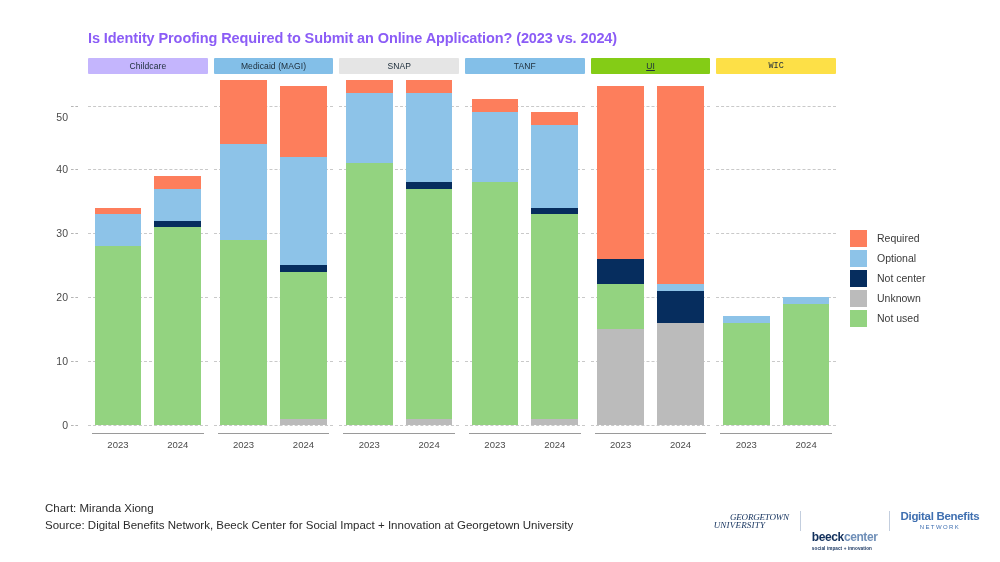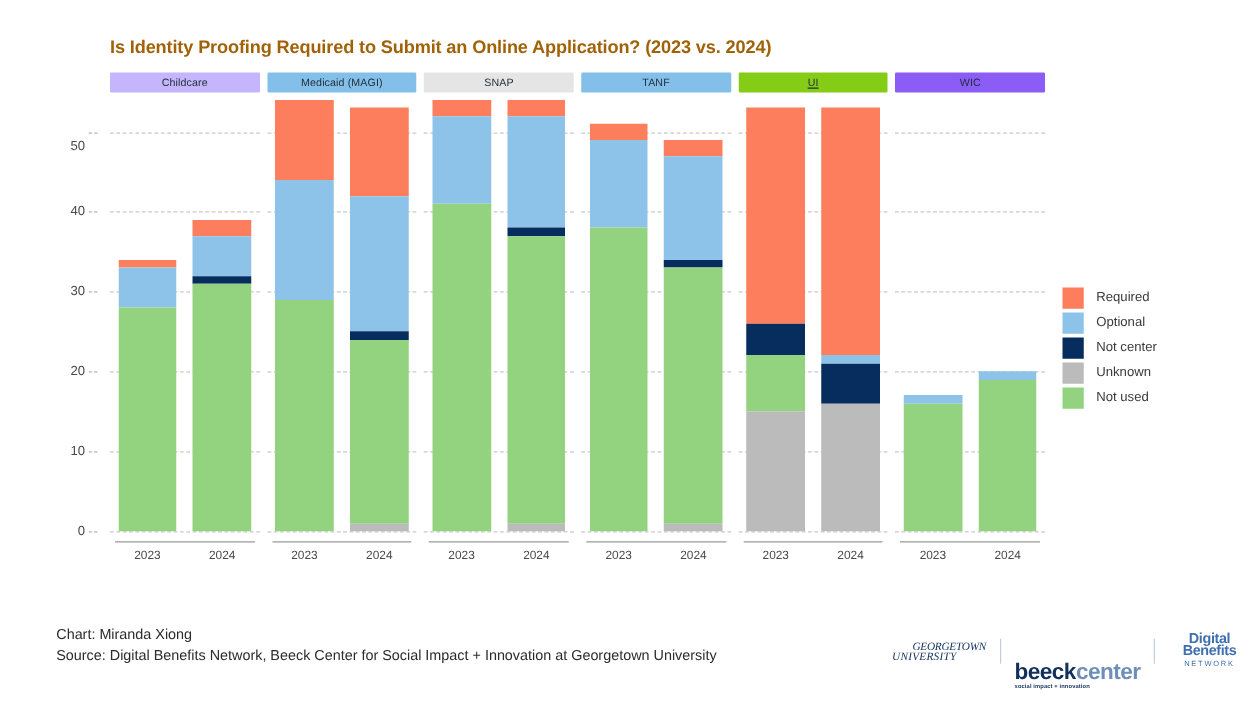--- a/index.html
+++ b/index.html
@@ -21,21 +21,21 @@
     inset: 0;
   }
 
   
   .chart-title {
     position: absolute;
     left: 88px;
     top: 30px;
     font-size: 14.5px;
     font-weight: bold;
-    color: #a16207;
+    color: #8b5cf6;
     letter-spacing: -0.1px;
     white-space: nowrap;
   }
 
   
   #plot-region {
     position: absolute;
     left: 88px;
     top: 58px;
     width: 748px;
@@ -227,21 +227,21 @@
   }
   .gt-logo {
     text-align: center;
     color: #12305c;
     font-family: "Liberation Serif", serif;
     line-height: 8.5px;
   }
   .gt-l1 { font-size: 9px; font-style: italic; letter-spacing: -0.2px; margin-left: 40px; }
   .gt-l2 { font-size: 9px; font-style: italic; letter-spacing: 0.2px; }
   .beeck-logo { line-height: 9px; }
-  .beeck-l1 { font-size: 18px; font-weight: bold; letter-spacing: -0.4px; margin-top: 44px; }
+  .beeck-l1 { font-size: 12px; font-weight: bold; letter-spacing: -0.4px; margin-top: 44px; }
   .beeck-b { color: #12305c; }
   .beeck-c { color: #6f8fb8; }
   .beeck-l2 {
     font-size: 4.6px; color: #12305c; font-weight: bold;
     letter-spacing: 0.1px; margin-top: 2px;
   }
   .dbn-logo { text-align: center; line-height: 10px; }
   .dbn-l1 {
     font-size: 11.5px; font-weight: bold; color: #3f6fb0;
     letter-spacing: -0.3px;
@@ -273,21 +273,21 @@
       <div class="y-tick-mark" style="top: 25.5556px;"></div>
     </div>
 
   <div id="plot-region">
     <div id="facet-strip">
         <div class="facet-head" style="background: #c4b5fd;">Childcare</div>
         <div class="facet-head" style="background: rgb(131, 191, 232);">Medicaid (MAGI)</div>
         <div class="facet-head" style="background: #e5e5e5;">SNAP</div>
         <div class="facet-head" style="background: rgb(131, 191, 232);">TANF</div>
         <div class="facet-head" style="background: #84cc16; text-decoration: underline;">UI</div>
-        <div class="facet-head" style="background: #8b5cf6;">WIC</div>
+        <div class="facet-head" style="background: #fde047; font-family: Liberation Mono, monospace;">WIC</div>
       </div>
     <div id="panels">
         <div class="panel">
           <div class="panel-plot">
             <div class="gridline" style="top: 345px; border-top-color: rgb(201, 201, 201);"></div>
             <div class="gridline" style="top: 281.111px; border-top-color: rgb(201, 201, 201);"></div>
             <div class="gridline" style="top: 217.222px; border-top-color: rgb(201, 201, 201);"></div>
             <div class="gridline" style="top: 153.333px; border-top-color: rgb(201, 201, 201);"></div>
             <div class="gridline" style="top: 89.4444px; border-top-color: rgb(201, 201, 201);"></div>
             <div class="gridline" style="top: 25.5556px; border-top-color: rgb(201, 201, 201);"></div>

